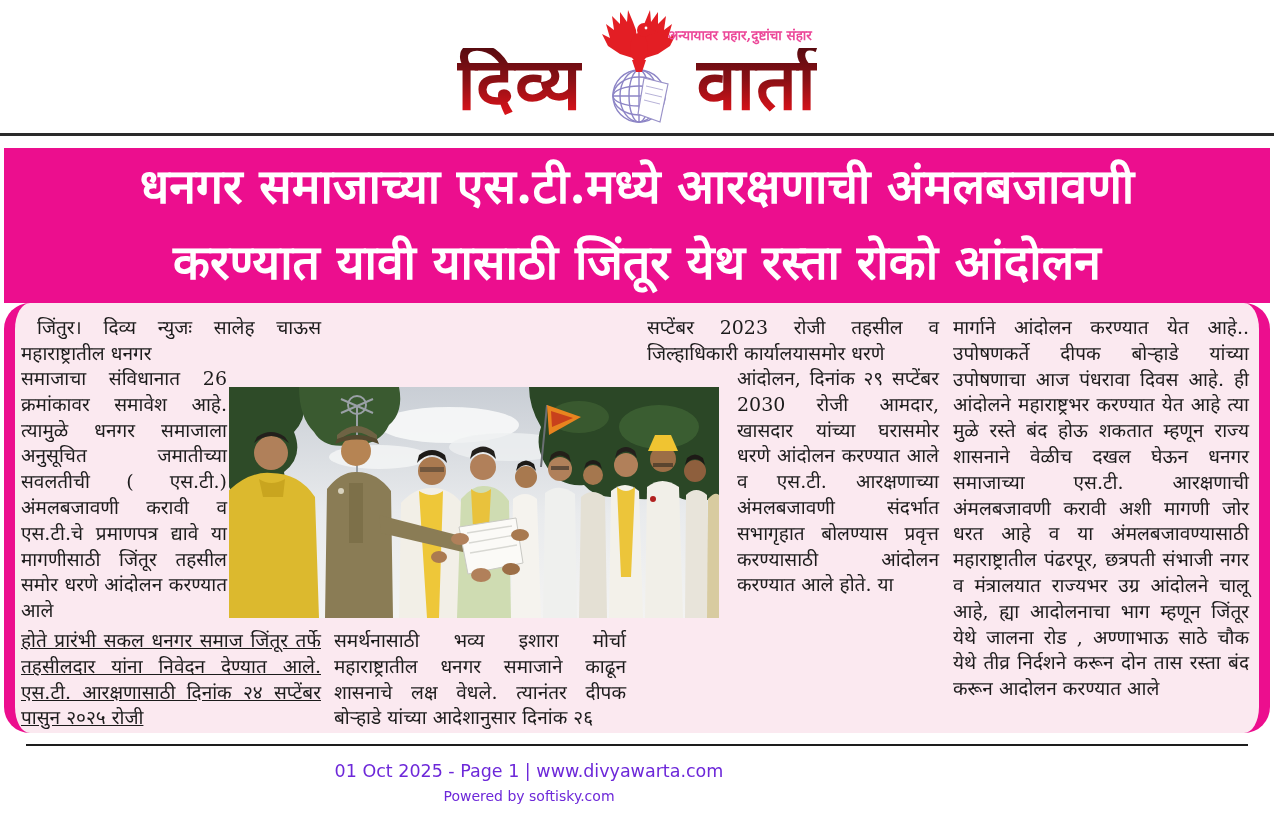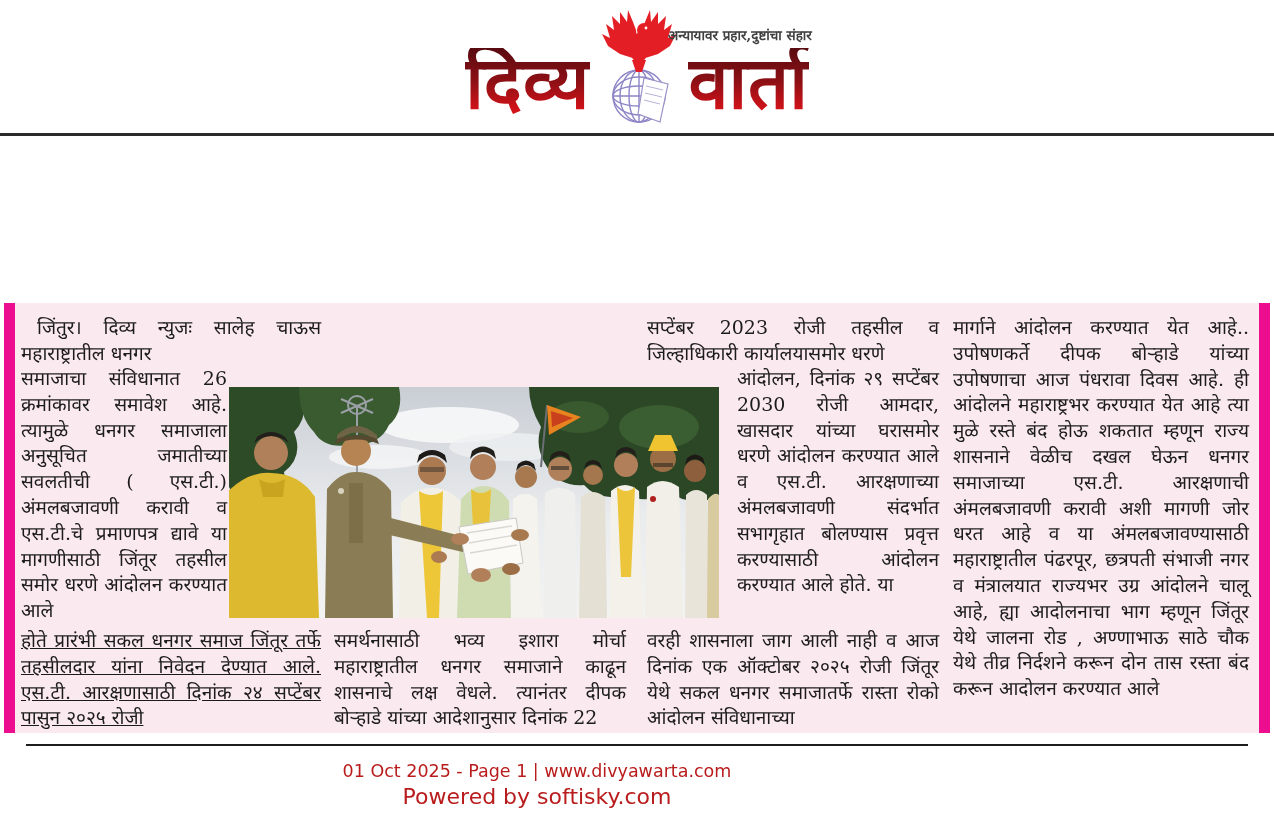--- a/index.html
+++ b/index.html
@@ -7,68 +7,68 @@
     width:1274px;height:822px;background:#ffffff;overflow:hidden;
     font-family:"DejaVu Serif","Liberation Serif",serif;
     -webkit-font-smoothing:antialiased;
   }
   .page{position:relative;width:1274px;height:822px;background:#fff;}
 
   
   .masthead{position:relative;width:1274px;height:134px;background:#fff;}
   .brand-row{
     position:absolute;left:0;top:0;width:1274px;height:134px;
-    display:flex;align-items:flex-end;justify-content:center;gap:12px;font-family:Liberation Serif, serif;
+    display:flex;align-items:flex-end;justify-content:center;gap:20px;
   }
   .brand-word{
     font-size:72px;font-weight:bold;line-height:1.0;
     padding-bottom:14px;
     background:linear-gradient(180deg,#580b10 0%,#8c1015 38%,#d31219 72%,#ef2a27 100%);
     -webkit-background-clip:text;background-clip:text;color:transparent;
     letter-spacing:1px;white-space:nowrap;
   }
   .brand-logo{position:relative;width:78px;height:122px;margin:0 -2px 4px -2px;flex:0 0 auto;}
   .tagline{
     position:absolute;left:668px;top:26px;
-    font-size:13.5px;font-weight:bold;color:#404040;white-space:nowrap;
+    font-size:13.5px;font-weight:bold;color:#ec4899;white-space:nowrap;
   }
   .masthead-rule{position:absolute;left:0;top:133px;width:1274px;height:3px;background:#2a2a2a;}
 
   
   .banner{
     position:absolute;left:4px;top:148px;width:1266px;height:155px;
     background:#ec0e8e;overflow:hidden;
   }
   .banner-line{
     width:100%;text-align:center;color:#ffffff;font-weight:bold;
     font-size:48px;line-height:76px;white-space:nowrap;
   }
 
   
   .body-frame{
     position:absolute;left:4px;top:303px;width:1266px;height:430px;
     background:#fbe9f0;border-left:11px solid #ec0e8e;border-right:11px solid #ec0e8e;
-    box-sizing:border-box;overflow:hidden;
+    box-sizing:border-box;overflow:hidden;border-radius:26px;
   }
   .col{
     position:absolute;text-align:justify;color:#1b1b1b;
     font-size:19px;line-height:25.8px;
   }
   .indent{text-indent:16px;}
 
   .photo{position:absolute;left:214px;top:84px;width:490px;height:231px;overflow:hidden;}
   .photo svg{display:block;}
 
   .bottom-rule{position:absolute;left:26px;top:744px;width:1222px;height:2px;background:#1d1d1d;}
 
   
   .footer{position:absolute;left:0;top:758px;width:1058px;text-align:center;
-    font-family:"DejaVu Sans","Liberation Sans",sans-serif;color:#b91c1c;margin-left:8px;}
+    font-family:"DejaVu Sans","Liberation Sans",sans-serif;color:#6d28d9;}
   .footer-line1{font-size:17.5px;line-height:26px;}
-  .footer-line2{font-size:22px;line-height:25px;}
+  .footer-line2{font-size:14px;line-height:25px;}
 </style>
 </head>
 <body>
 
 <div class="page">
 
   <div class="masthead">
     <div class="brand-row">
       <span class="brand-word">दिव्य</span>
       <span class="brand-logo">
@@ -101,20 +101,24 @@
           </g>
           <circle cx="46" cy="20" r="1.4" fill="#ffffff"></circle>
         </svg>
       </span>
       <span class="brand-word">वार्ता</span>
     </div>
     <div class="tagline">अन्यायावर प्रहार,दुष्टांचा संहार</div>
   </div>
   <div class="masthead-rule"></div>
 
+  <div class="banner">
+    <div class="banner-line">धनगर समाजाच्या एस.टी.मध्ये आरक्षणाची अंमलबजावणी</div>
+    <div class="banner-line">करण्यात यावी यासाठी जिंतूर येथ रस्ता रोको आंदोलन</div>
+  </div>
 
   <div class="body-frame">
 
     <div class="photo">
       <svg width="490" height="231" viewBox="0 0 490 231" xmlns="http://www.w3.org/2000/svg">
         <defs>
           <linearGradient id="sky" x1="0" y1="0" x2="0" y2="1">
             <stop offset="0" stop-color="#c9ced5"></stop>
             <stop offset="0.55" stop-color="#e9ebed"></stop>
             <stop offset="1" stop-color="#f3f3f2"></stop>
@@ -219,25 +223,24 @@
         <ellipse cx="252" cy="188" rx="10" ry="7" fill="#b1805a"></ellipse>
         <ellipse cx="282" cy="182" rx="9" ry="6" fill="#9c6e46"></ellipse>
         <ellipse cx="210" cy="170" rx="8" ry="6" fill="#ab7a50"></ellipse>
       </svg>
     </div>
 
     <div class="col indent" style="left:6px;top:12px;width:300px;">जिंतुर। दिव्य न्युजः सालेह चाऊस महाराष्ट्रातील धनगर</div>
     <div class="col" style="left:6px;top:63px;width:206px;height:262px;">समाजाचा संविधानात 26 क्रमांकावर समावेश आहे. त्यामुळे धनगर समाजाला अनुसूचित जमातीच्या सवलतीची ( एस.टी.) अंमलबजावणी करावी व एस.टी.चे प्रमाणपत्र द्यावे या मागणीसाठी जिंतूर तहसील समोर धरणे आंदोलन करण्यात आले</div>
     <div class="col" style="left:6px;top:325px;width:300px;text-decoration:underline;">होते प्रारंभी सकल धनगर समाज जिंतूर तर्फे तहसीलदार यांना निवेदन देण्यात आले. एस.टी. आरक्षणासाठी दिनांक २४ सप्टेंबर पासुन २०२५ रोजी</div>
 
-    <div class="col" style="left:319px;top:325px;width:292px;">समर्थनासाठी भव्य इशारा मोर्चा महाराष्ट्रातील धनगर समाजाने काढून शासनाचे लक्ष वेधले. त्यानंतर दीपक बोऱ्हाडे यांच्या आदेशानुसार दिनांक 22</div>
+    <div class="col" style="left:319px;top:325px;width:292px;">समर्थनासाठी भव्य इशारा मोर्चा महाराष्ट्रातील धनगर समाजाने काढून शासनाचे लक्ष वेधले. त्यानंतर दीपक बोऱ्हाडे यांच्या आदेशानुसार दिनांक २६</div>
 
     <div class="col" style="left:632px;top:12px;width:292px;">सप्टेंबर 2023 रोजी तहसील व जिल्हाधिकारी कार्यालयासमोर धरणे</div>
     <div class="col" style="left:722px;top:63px;width:202px;height:262px;">आंदोलन, दिनांक २९ सप्टेंबर 2030 रोजी आमदार, खासदार यांच्या घरासमोर धरणे आंदोलन करण्यात आले व एस.टी. आरक्षणाच्या अंमलबजावणी संदर्भात सभागृहात बोलण्यास प्रवृत्त करण्यासाठी आंदोलन करण्यात आले होते. या</div>
-    <div class="col" style="left:632px;top:325px;width:292px;">वरही शासनाला जाग आली नाही व आज दिनांक एक ऑक्टोबर २०२५ रोजी जिंतूर येथे सकल धनगर समाजातर्फे रास्ता रोको आंदोलन संविधानाच्या</div>
 
     <div class="col" style="left:938px;top:12px;width:296px;height:416px;">मार्गाने आंदोलन करण्यात येत आहे.. उपोषणकर्ते दीपक बोऱ्हाडे  यांच्या उपोषणाचा आज पंधरावा दिवस आहे. ही आंदोलने महाराष्ट्रभर करण्यात येत आहे त्या मुळे  रस्ते बंद होऊ शकतात म्हणून राज्य शासनाने वेळीच दखल घेऊन धनगर समाजाच्या एस.टी. आरक्षणाची अंमलबजावणी करावी अशी मागणी जोर धरत आहे व या अंमलबजावण्यासाठी महाराष्ट्रातील पंढरपूर, छत्रपती संभाजी नगर व मंत्रालयात राज्यभर उग्र आंदोलने चालू आहे, ह्या आदोलनाचा भाग म्हणून जिंतूर येथे जालना रोड , अण्णाभाऊ साठे चौक येथे तीव्र निर्दशने करून दोन तास रस्ता बंद करून आदोलन करण्यात आले</div>
   </div>
 
   <div class="bottom-rule"></div>
 
   <div class="footer">
     <div class="footer-line1">01 Oct 2025 - Page 1 | www.divyawarta.com</div>
     <div class="footer-line2">Powered by softisky.com</div>
   </div>

